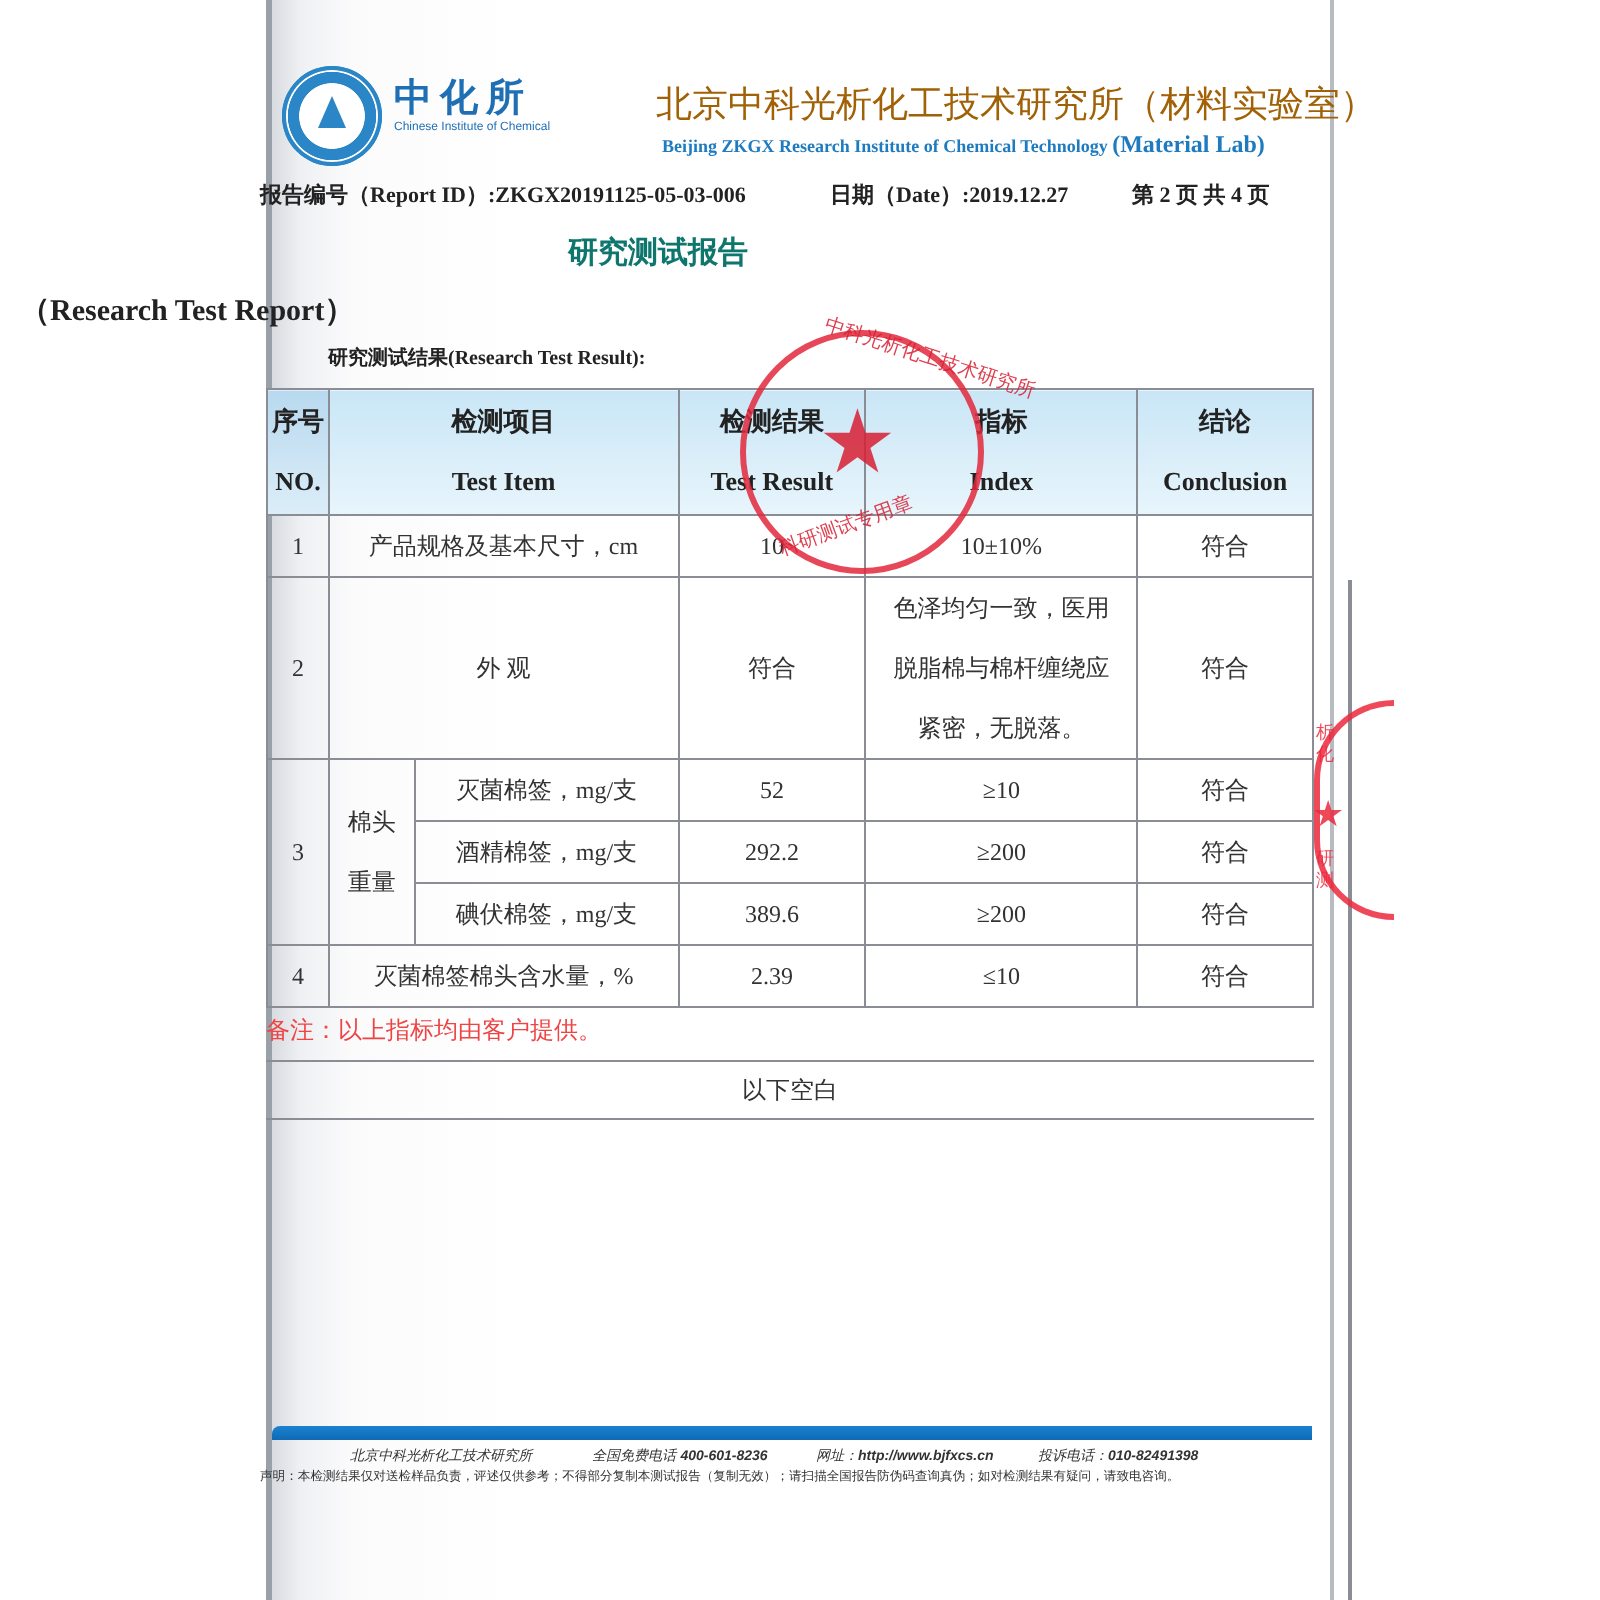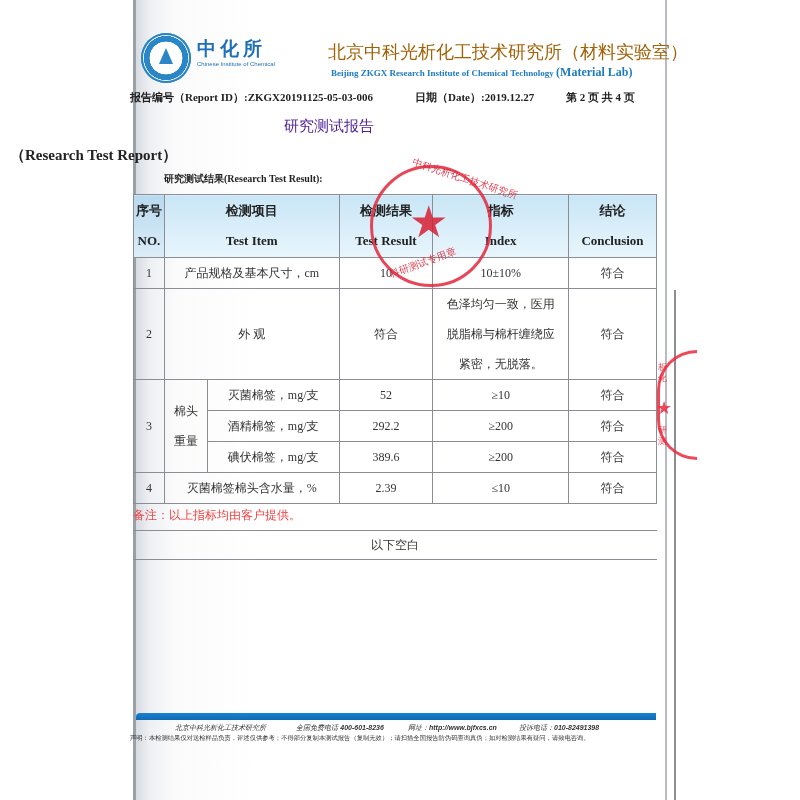--- a/index.html
+++ b/index.html
@@ -45,21 +45,21 @@
     font-family: "Liberation Serif", serif; white-space: nowrap;
   }
   .inst-en .lab { font-size: 12px; }
   .meta-row {
     position: absolute; left: 133px; top: 90px; width: 530px; font-size: 11px; white-space: nowrap;
     font-family: "Liberation Serif", serif; font-weight: bold; color: #222;
   }
   .meta-row span { position: absolute; top: 0; }
   .title-cn {
     position: absolute; left: 0; width: 648px; top: 117px; text-align: center; font-size: 15px;
-    font-family: "DejaVu Sans", sans-serif; color: #4c1d95; padding-left: 10px; box-sizing: border-box;
+    font-family: "DejaVu Sans", sans-serif; color: #0f766e; padding-left: 10px; box-sizing: border-box; font-weight: bold;
   }
   .title-en {
     position: absolute; left: 0; width: 640px; top: 146px; text-align: left; font-size: 15px;
     font-weight: bold; font-family: "Liberation Serif", serif; color: #222; padding-left: 10px; box-sizing: border-box;
   }
   .result-label {
     position: absolute; left: 164px; top: 172px; font-size: 10px; font-weight: bold;
     font-family: "Liberation Serif", serif; color: #222;
   }
   

